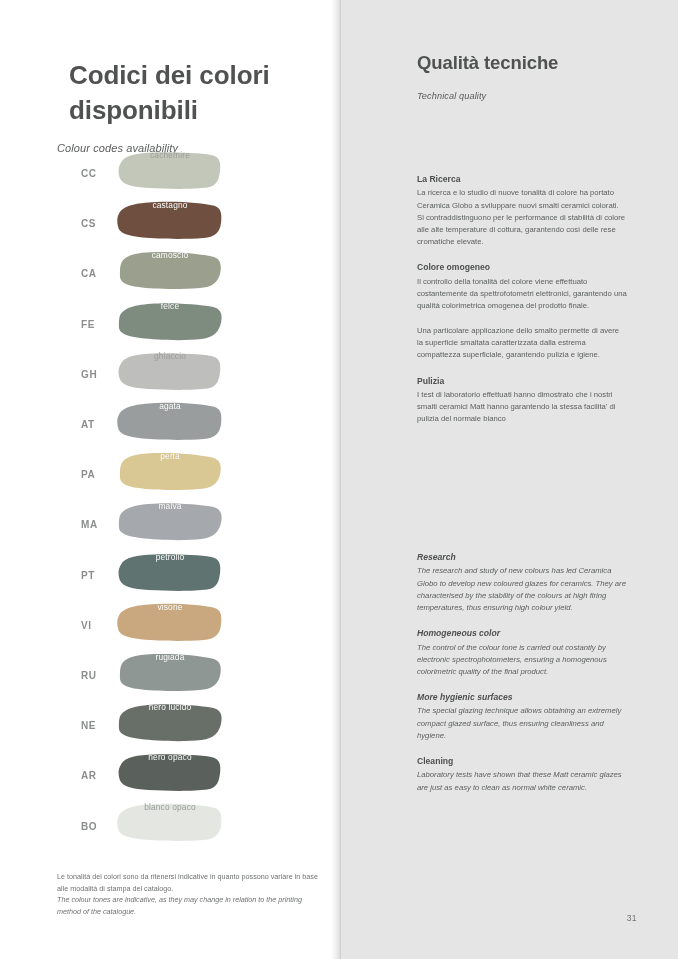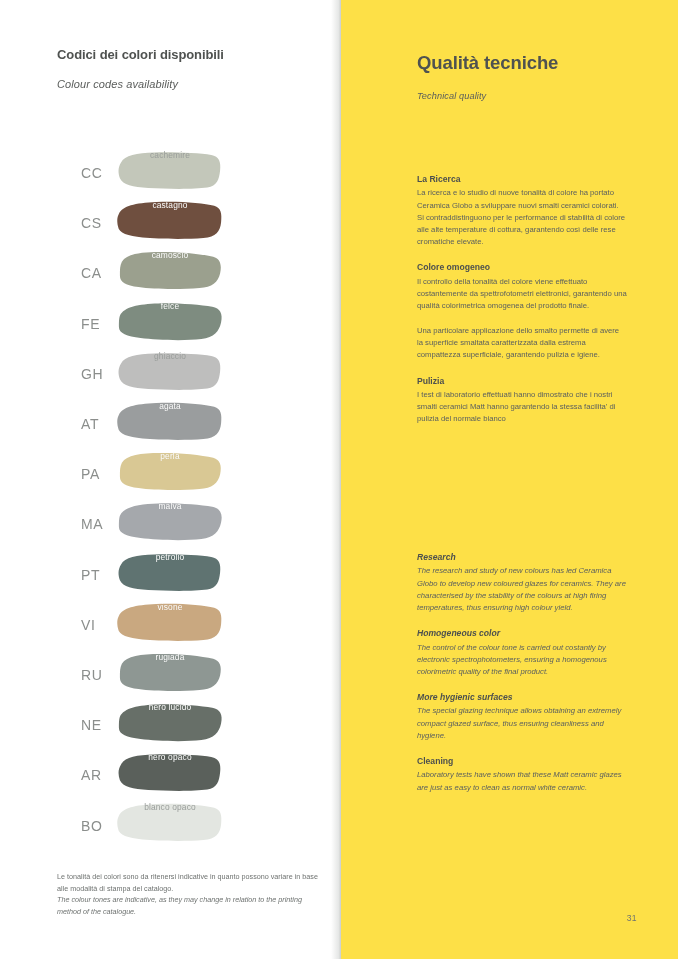--- a/index.html
+++ b/index.html
@@ -37,26 +37,26 @@
     pointer-events: none;
   }
 
   .title-block {
     position: absolute;
     left: 57px;
     top: 46px;
     width: 250px;
   }
   .main-title {
-    font-size: 13px;
+    font-size: 26px;
     font-weight: bold;
     color: #4f5250;
     line-height: 1.33;
     letter-spacing: -0.1px;
-    margin: 0;
+    margin: 12px;
   }
   .main-subtitle {
     font-size: 11px;
     font-style: italic;
     color: #5a5d5b;
     margin: 15px 0 0 0;
     letter-spacing: 0.1px;
   }
 
   
@@ -68,23 +68,24 @@
   }
   .swatch-row {
     position: relative;
     height: 50.2px;
   }
   .swatch-code {
     position: absolute;
     left: 24px;
     top: 50%;
     transform: translateY(-50%);
-    font-size: 14px;
+    font-size: 10px;
     color: #8b8e8c;
     letter-spacing: 0.6px;
+    font-weight: bold;
   }
   .swatch-shape {
     position: absolute;
     left: 58px;
     top: 2px;
     width: 110px;
     height: 41px;
     display: flex;
     align-items: flex-start;
     justify-content: center;
@@ -122,21 +123,21 @@
     line-height: 1.62;
   }
   .footer-note .it { font-style: normal; display: block; }
   .footer-note .en { font-style: italic; display: block; }
 
   
   .right-panel {
     position: relative;
     width: 337px;
     height: 959px;
-    background: #fde047;
+    background: #e5e5e5;
     flex: 0 0 337px;
   }
   .right-title-block {
     position: absolute;
     left: 76px;
     top: 52px;
     width: 240px;
   }
   .right-title {
     font-size: 18.5px;

